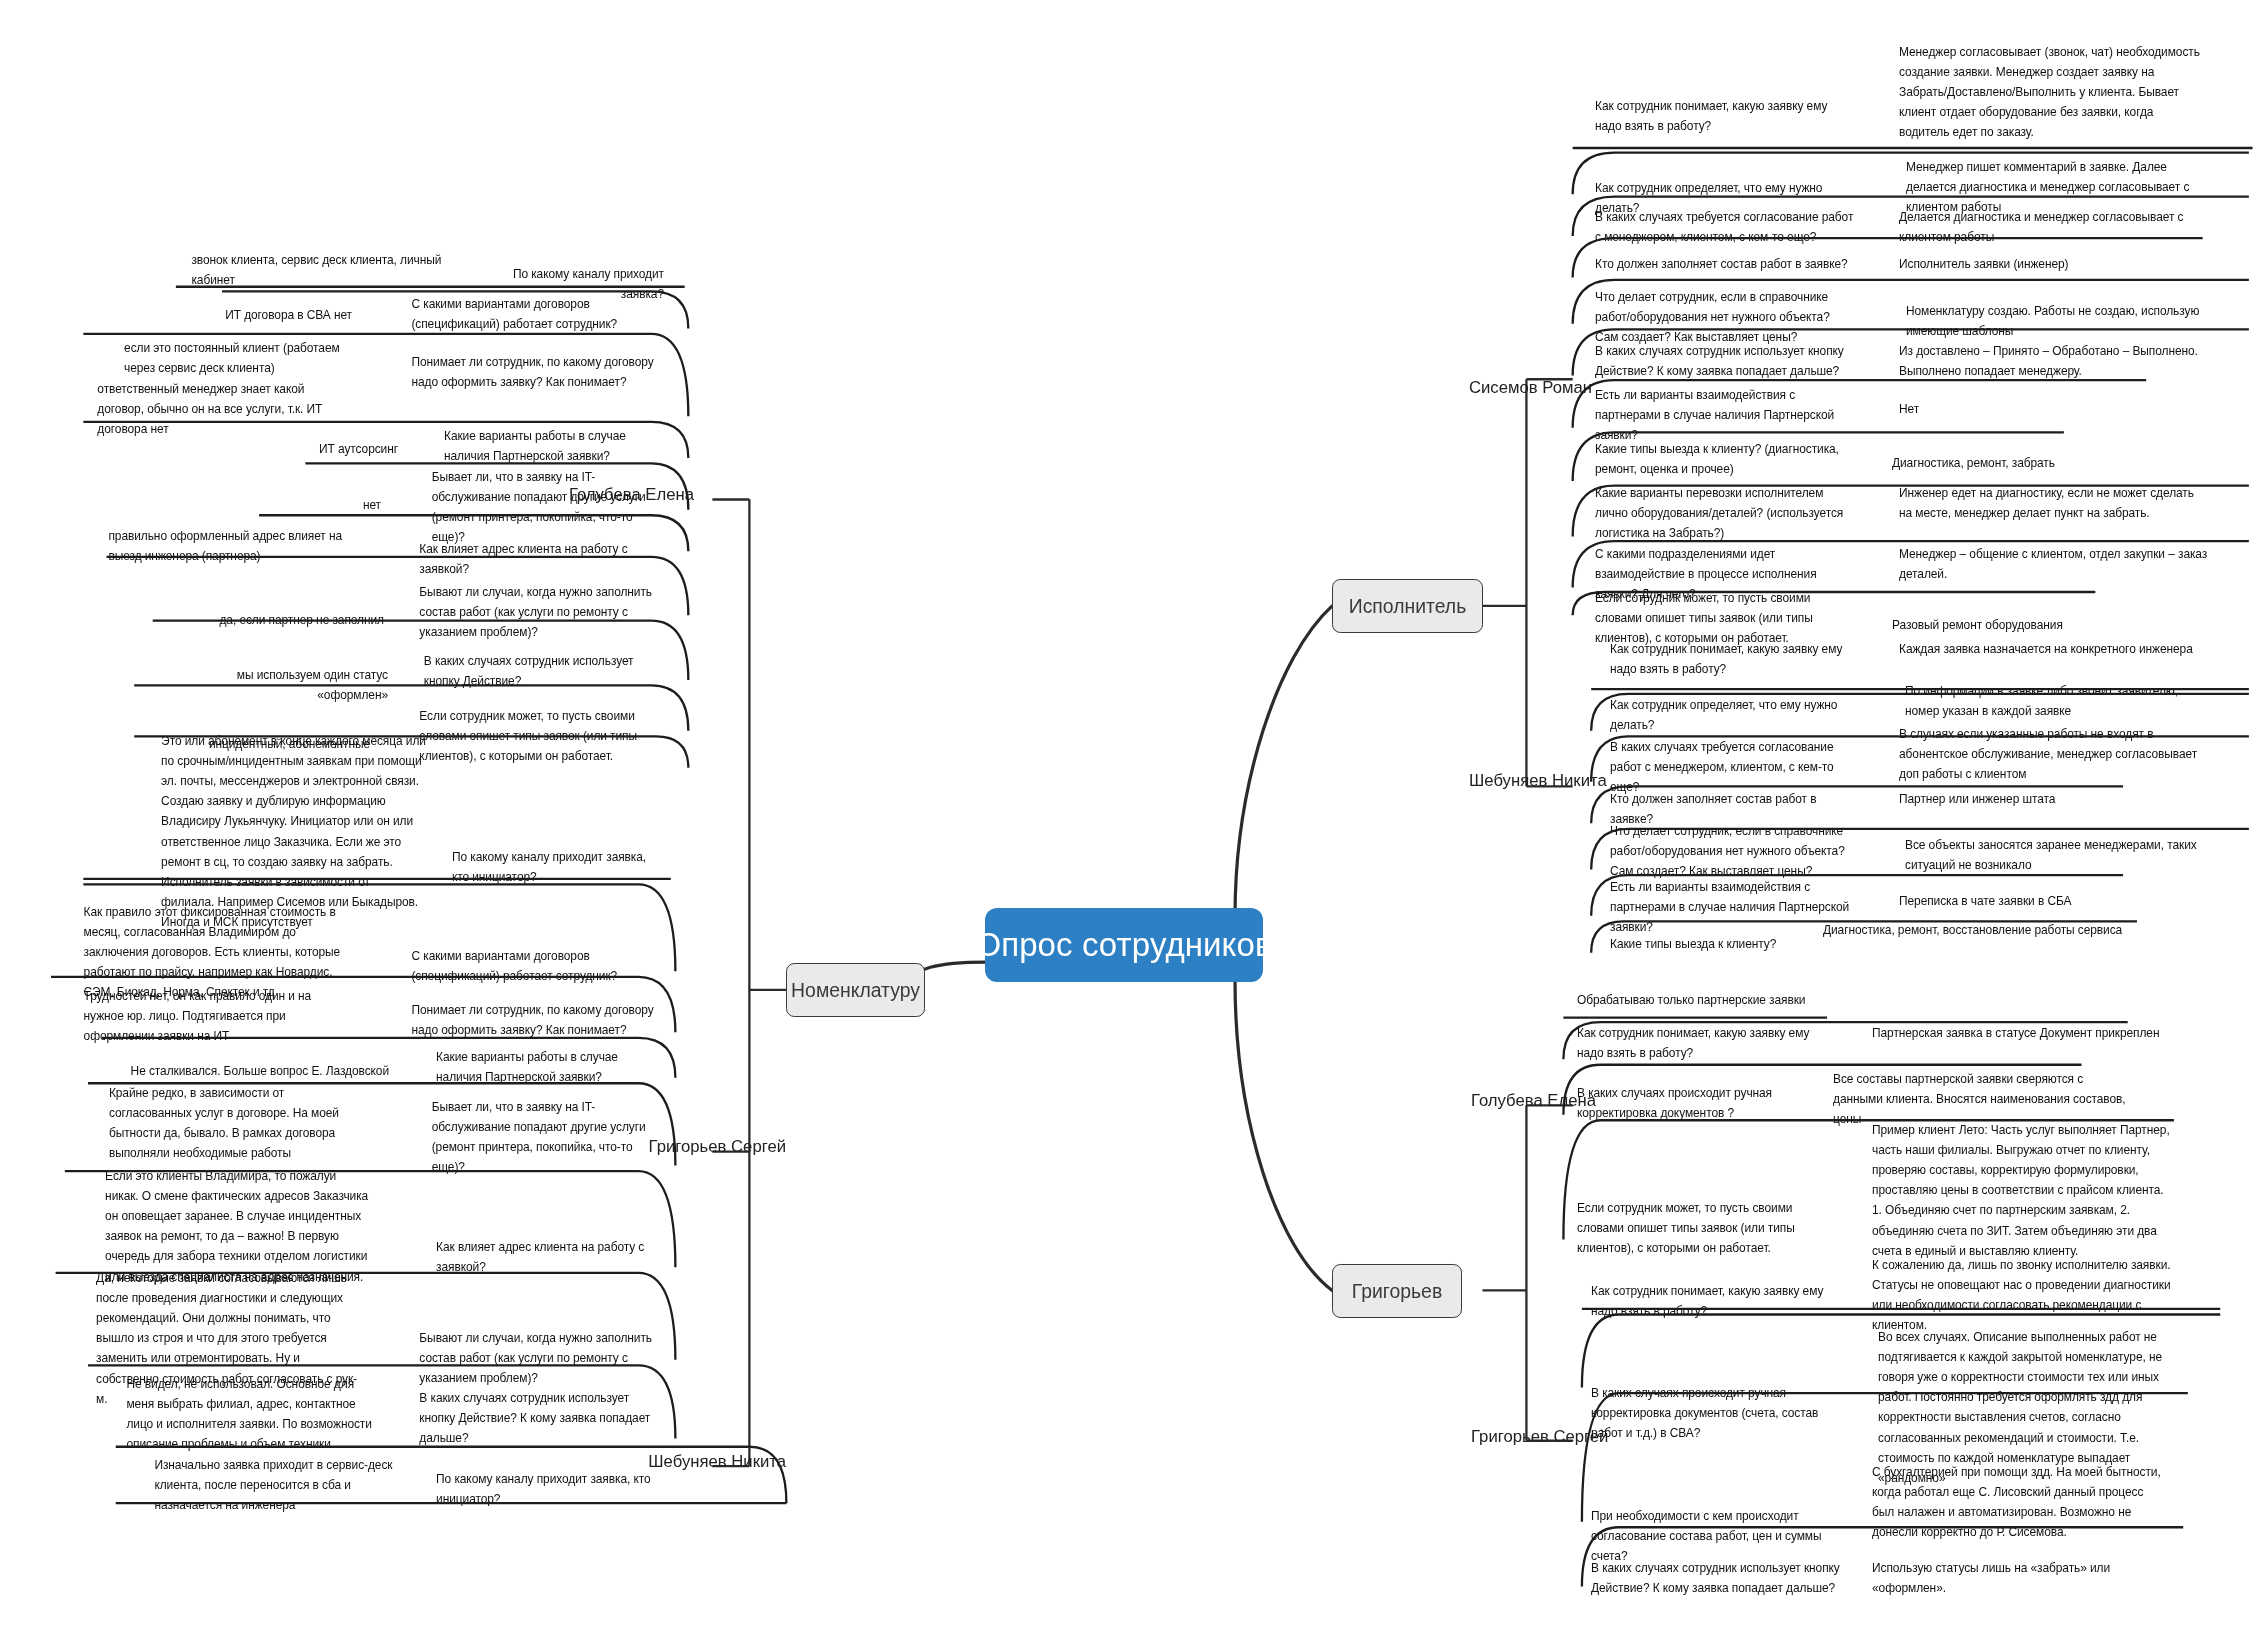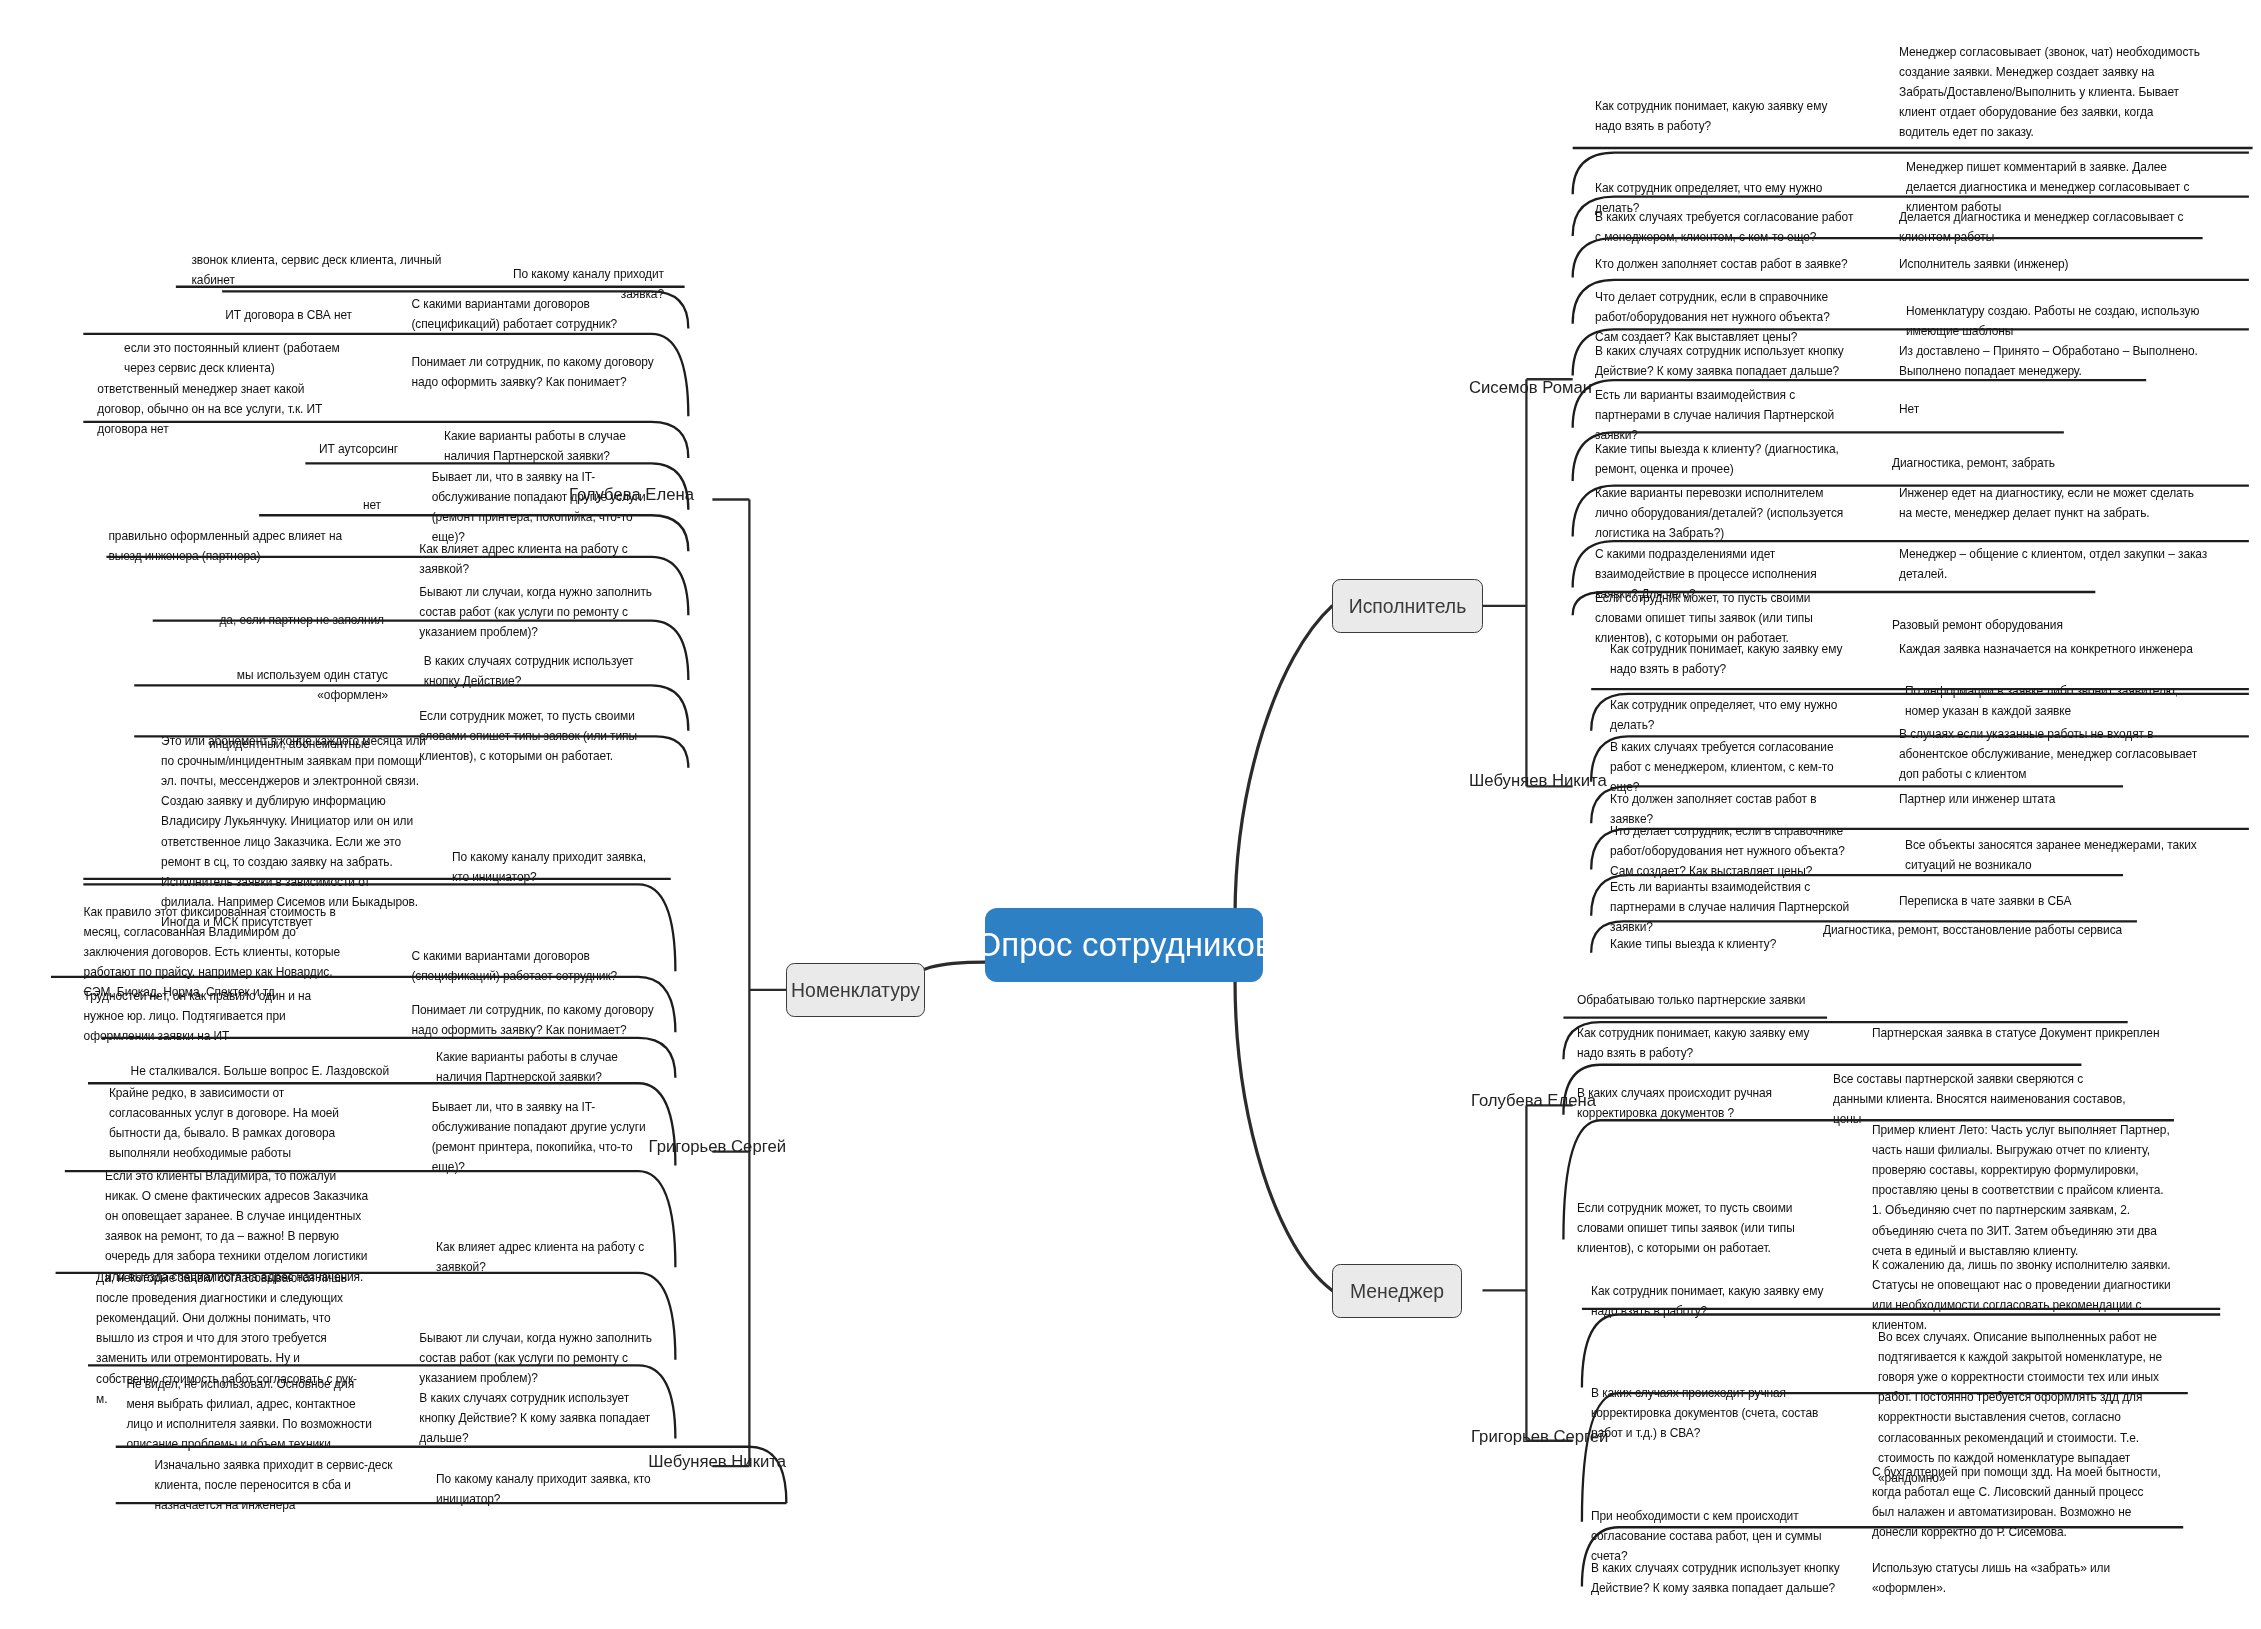--- a/index.html
+++ b/index.html
@@ -89,21 +89,21 @@
       <path d="M1620,1080 L1540,1080"></path>
       <path d="M1620,2490 L1540,2490"></path>
       <path d="M1620,3170 L1540,3170"></path>
     </g>
   </svg>
 
   <div class="root-node" style="left:985px;top:908px;width:278px;height:74px;">Опрос сотрудников</div>
 
   <div class="branch-node" style="left:1332px;top:579px;width:151px;height:54px;">Исполнитель</div>
 
-  <div class="branch-node" style="left:1332px;top:1264px;width:130px;height:54px;">Менеджер</div>
+  <div class="branch-node" style="left:1332px;top:1264px;width:130px;height:54px;">Григорьев</div>
 
   <div class="branch-node" style="left:786px;top:963px;width:139px;height:54px;">Номенклатуру</div>
 
   <div class="person-label" style="left:1469px;top:380px;">Сисемов Роман</div>
   <div class="person-label" style="left:1469px;top:773px;">Шебуняев Никита</div>
 
   <div class="person-label" style="left:1471px;top:1093px;">Голубева Елена</div>
   <div class="person-label" style="left:1471px;top:1429px;">Григорьев Сергей</div>
 
   <div class="person-label" style="left:694px;top:487px;transform:translateX(-100%);">Голубева Елена</div>

